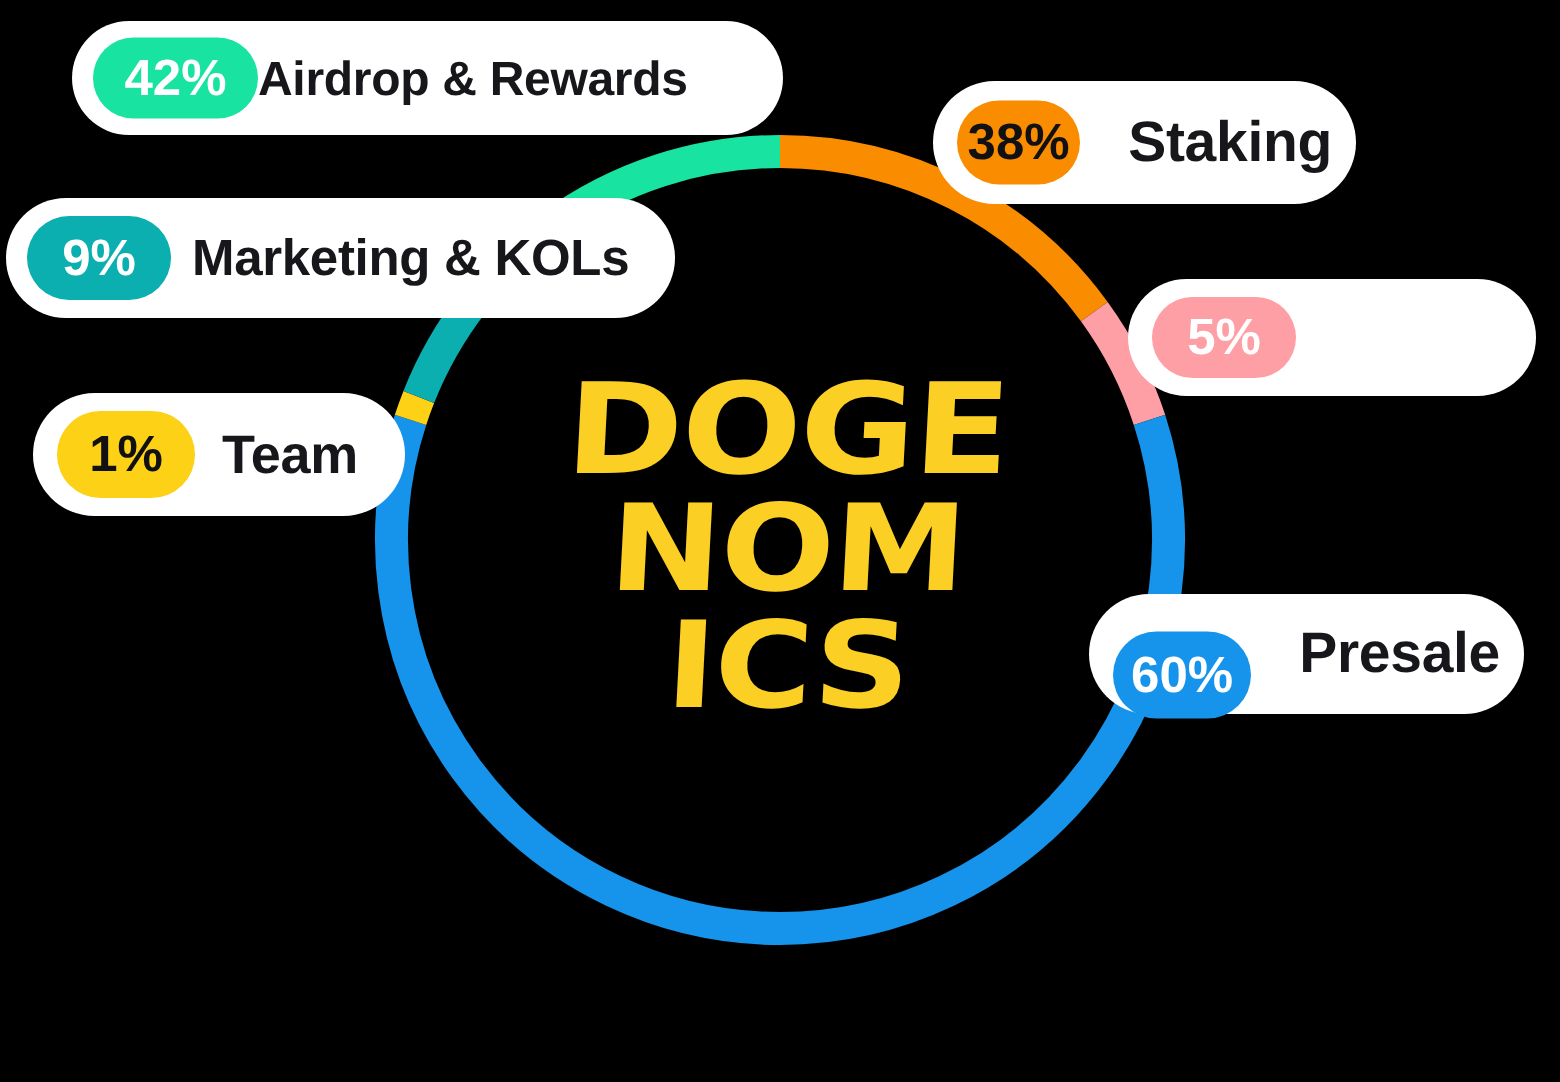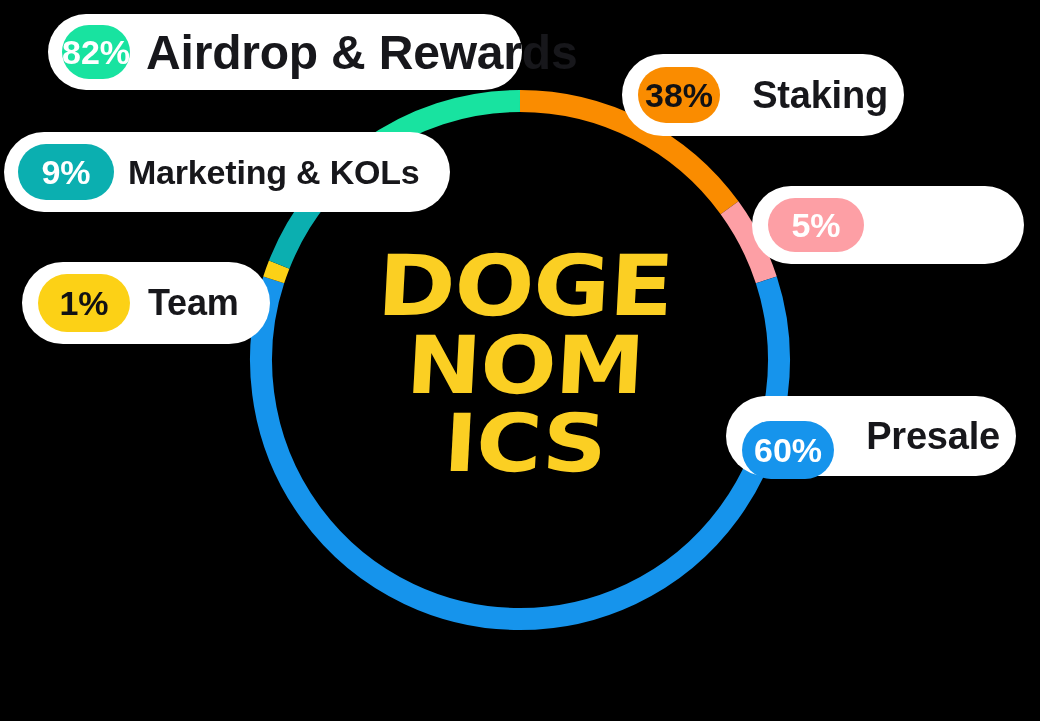--- a/index.html
+++ b/index.html
@@ -90,21 +90,21 @@
   #pill-team      { left: 22px;  top: 262px; width: 248px; height: 82px;  padding: 0 16px; }
   #pill-presale   { left: 726px; top: 396px; width: 290px; height: 80px;  padding: 0 16px; }
 
   #pill-airdrop   .badge { width: 110px; height: 54px; font-size: 34px; }
   #pill-staking   .badge { width: 110px; height: 56px; font-size: 34px; }
   #pill-marketing .badge { width:  96px; height: 56px; font-size: 34px; }
   #pill-liquidity .badge { width:  96px; height: 54px; font-size: 34px; }
   #pill-team      .badge { width:  92px; height: 58px; font-size: 34px; }
   #pill-presale   .badge { width: 114px; height: 58px; font-size: 34px; margin-top: 28px; }
 
-  #pill-airdrop   .pill-label { font-size: 48px; margin-left: 16px; }
+  #pill-airdrop   .pill-label { font-size: 32px; }
   #pill-staking   .pill-label { font-size: 38px; margin-left: 32px; }
   #pill-marketing .pill-label { font-size: 34px; margin-left: 14px; }
   #pill-liquidity .pill-label { font-size: 38px; margin-left: 18px; }
   #pill-team      .pill-label { font-size: 36px; margin-left: 18px; }
   #pill-presale   .pill-label { font-size: 38px; margin-left: 32px; }
 </style>
 </head>
 <body style="background: rgb(0, 0, 0);">
 
 <div id="stage">
@@ -120,21 +120,21 @@
       </g>
   </svg>
 
   <div id="wordmark">
     <span class="word-line l1" style="color: rgb(251, 207, 35);">DOGE</span>
     <span class="word-line l2" style="color: rgb(251, 207, 35);">NOM</span>
     <span class="word-line l3" style="color: rgb(251, 207, 35);">ICS</span>
   </div>
 
   <div class="pill" id="pill-airdrop">
-    <span class="badge" style="background: rgb(24, 227, 160); color: rgb(255, 255, 255);">82%</span>
+    <span class="badge" style="background: rgb(24, 227, 160); color: rgb(255, 255, 255);">42%</span>
     <span class="pill-label">Airdrop &amp; Rewards</span>
   </div>
 
   <div class="pill" id="pill-staking">
     <span class="badge" style="background: rgb(250, 140, 0); color: rgb(17, 17, 20);">38%</span>
     <span class="pill-label">Staking</span>
   </div>
 
   <div class="pill" id="pill-marketing">
     <span class="badge" style="background: rgb(11, 175, 176); color: rgb(255, 255, 255);">9%</span>

